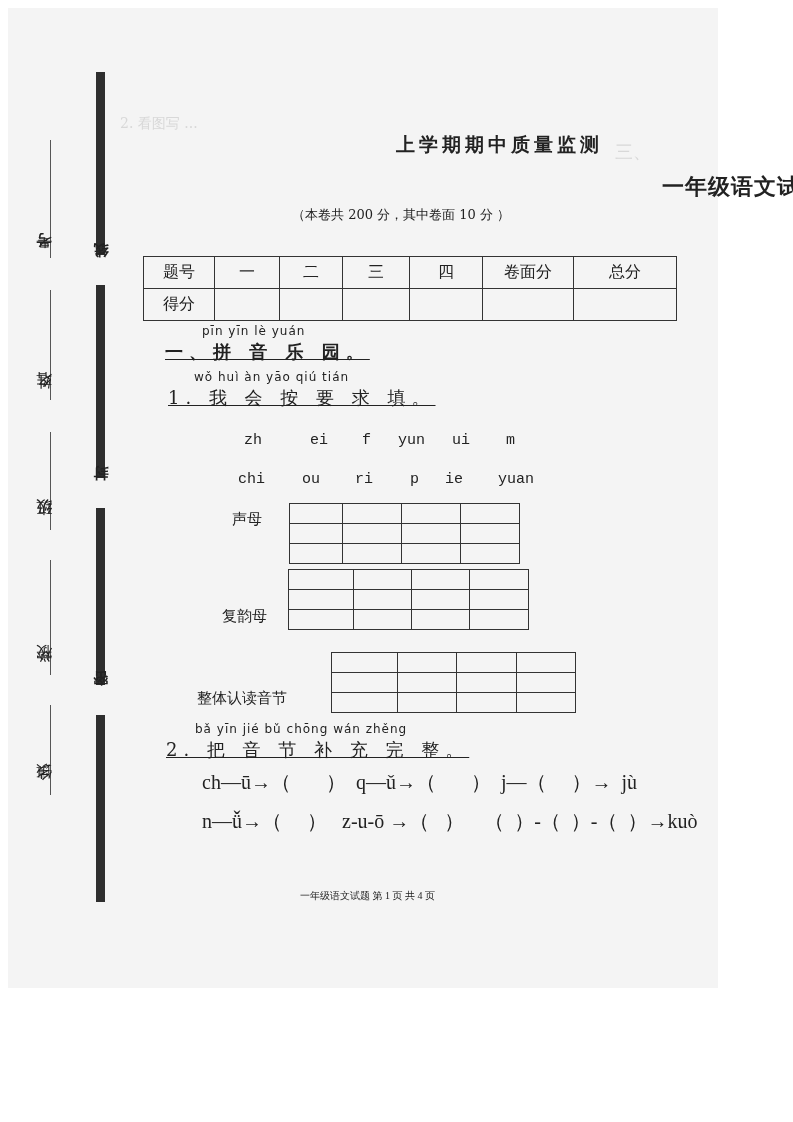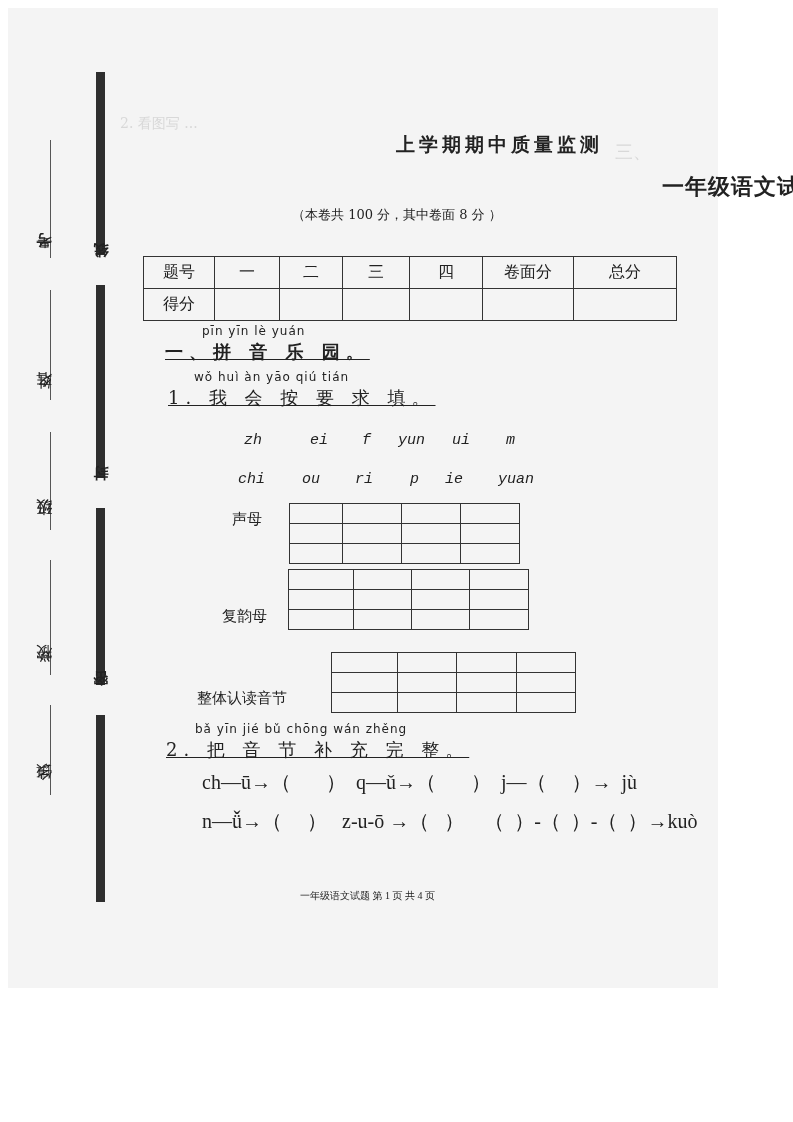--- a/index.html
+++ b/index.html
@@ -14,21 +14,21 @@
                 letter-spacing:2px; color:#222; }
   .side-line { position:absolute; left:50px; width:1px; background:#555; }
   .title1 { position:absolute; left:396px; top:132px; font-size:19px; font-weight:bold; letter-spacing:4px; }
   .title2 { position:absolute; left:0; width:793px; top:172px; text-align:right; font-size:22px; font-weight:bold; letter-spacing:1px; }
   .title2 span { position:relative; left:30px; }
   .subtitle { position:absolute; left:292px; top:206px; font-size:13px; }
   table.score { position:absolute; left:143px; top:248px; border-collapse:collapse;margin-top:8px; }
   table.score td { border:1px solid #333; height:29px; font-size:16px; text-align:center; font-family:"DejaVu Sans", sans-serif; }
   .pinyin { font-family:"DejaVu Sans", sans-serif; font-size:12px; letter-spacing:1px; }
   .hdr { font-size:18px; letter-spacing:6px;text-decoration:underline; }
-  .letters { font-family:"Liberation Mono", monospace; font-size:15px; position:absolute;font-style:italic; }
+  .letters { font-family:"Liberation Mono", monospace; font-size:15px; position:absolute; }
   table.grid { position:absolute; border-collapse:collapse; }
   table.grid td { border:1px solid #333; height:17px; }
   .cat { position:absolute; font-size:15px; font-family:"DejaVu Sans", sans-serif; }
   .fill { position:absolute; font-family:"Liberation Serif", serif; font-size:20px; white-space:pre; }
   .footer { position:absolute; left:300px; top:889px; font-size:10px; font-family:"Liberation Serif", serif; }
   .ghost { position:absolute; color:#d8d8d8; font-size:14px; }
 </style>
 </head>
 <body>
 
@@ -48,21 +48,21 @@
 <div class="side-label" style="top:398px;">姓名</div>
 <div class="side-line" style="top:432px;height:98px;"></div>
 <div class="side-label" style="top:525px;">班级</div>
 <div class="side-line" style="top:560px;height:115px;"></div>
 <div class="side-label" style="top:672px;">学校</div>
 <div class="side-line" style="top:705px;height:90px;"></div>
 <div class="side-label" style="top:790px;">乡镇</div>
 
 <div class="title1">上学期期中质量监测</div>
 <div class="title2"><span>一年级语文试题</span></div>
-<div class="subtitle">（本卷共 100 分，其中卷面 8 分 ）</div>
+<div class="subtitle">（本卷共 200 分，其中卷面 10 分 ）</div>
 
 <table class="score">
   <tbody>
       <tr>
     <td style="width:68px">题号</td>
     <td style="width:62px">一</td>
     <td style="width:60px">二</td>
     <td style="width:64px">三</td>
     <td style="width:70px">四</td>
     <td style="width:88px">卷面分</td>

